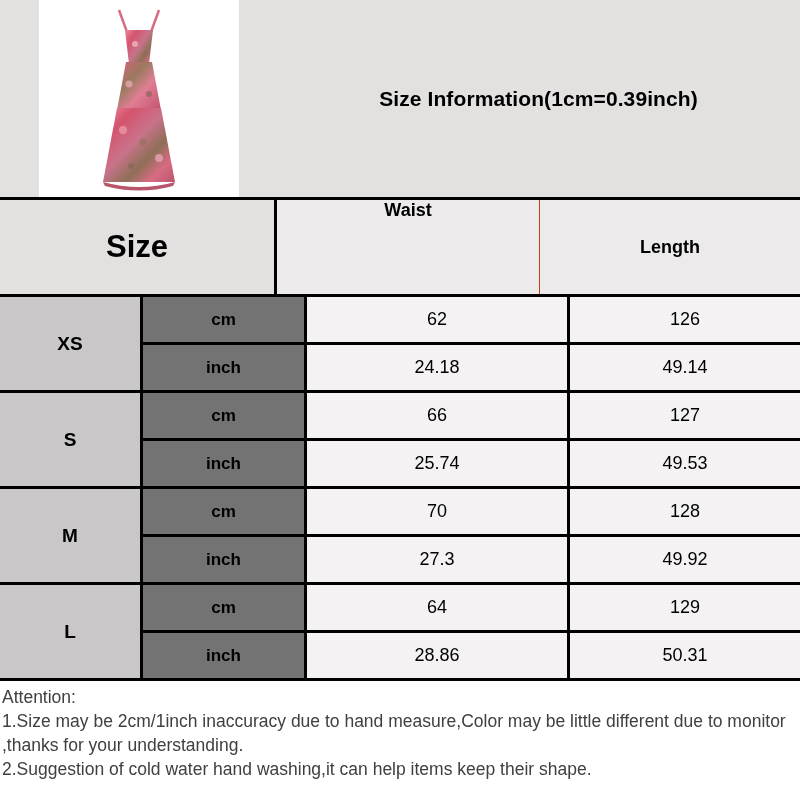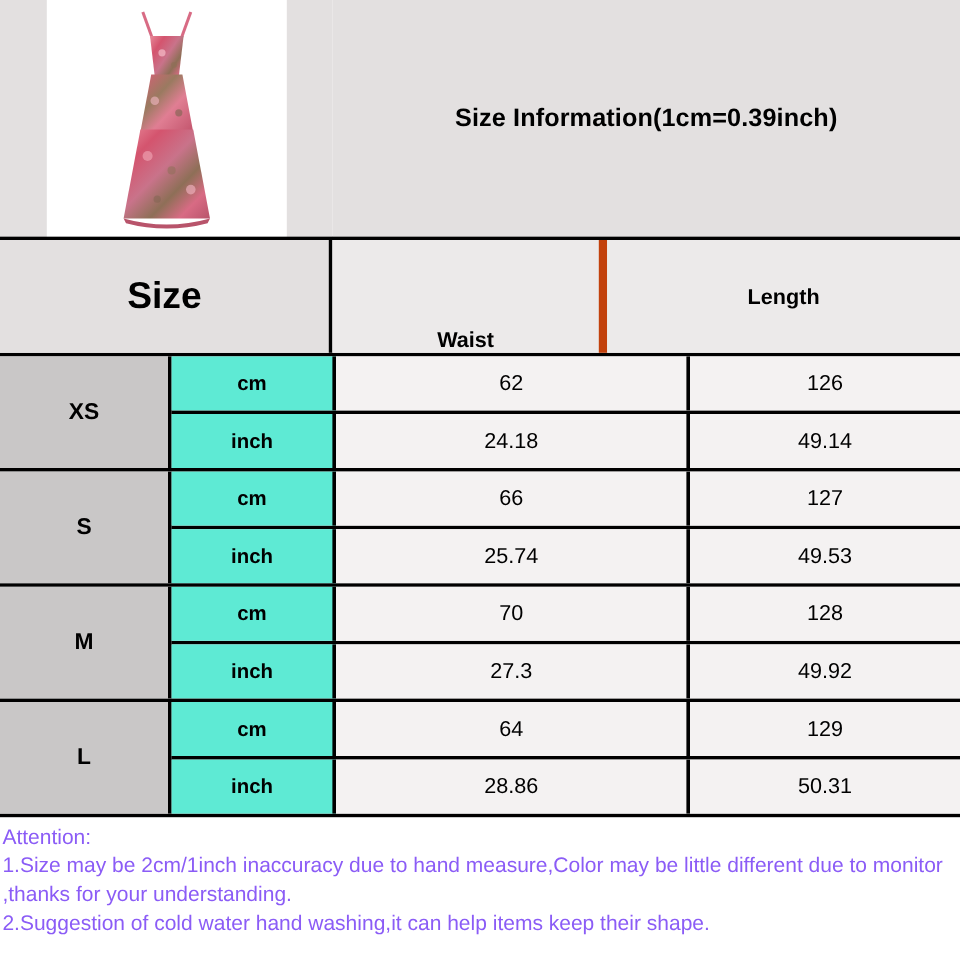--- a/index.html
+++ b/index.html
@@ -82,27 +82,27 @@
     align-items: center;
     justify-content: center;
     box-sizing: border-box;
     border-right: 3px solid #000000;
   }
   .colhead .cell-size span {
     font-size: 31px;
     font-weight: bold;
   }
   .colhead .cell-metric {
-    width: 229px;
+    width: 263px;
     background: #eceaea;
     display: flex;
-    align-items: flex-end;
-    justify-content: center;
-    box-sizing: border-box;
-    border-right: 7px solid #c2410c;
+    align-items: flex-start;
+    justify-content: center;
+    box-sizing: border-box;
+    border-right: 1px solid #c2410c;
   }
   .colhead .cell-metric span {
     font-size: 18px;
     font-weight: bold;
   }
   .colhead .cell-last {
     flex: 1;
     background: #eceaea;
     display: flex;
     align-items: center;
@@ -144,34 +144,34 @@
   }
   .subrow {
     flex: 1;
     display: flex;
     box-sizing: border-box;
   }
   .subrow.top {
     border-bottom: 3px solid #000000;
   }
   .unit-cell {
-    width: 137px;
-    background: #5eead4;
+    width: 164px;
+    background: #737373;
     display: flex;
     align-items: center;
     justify-content: center;
     box-sizing: border-box;
     border-right: 3px solid #000000;
   }
   .unit-cell span {
     font-size: 17px;
     font-weight: bold;
   }
   .val-cell {
-    width: 295px;
+    width: 263px;
     background: #f4f2f2;
     display: flex;
     align-items: center;
     justify-content: center;
     box-sizing: border-box;
     border-right: 3px solid #000000;
   }
   .val-cell span {
     font-size: 18px;
   }
@@ -188,21 +188,21 @@
   }
 
   
   .attention {
     padding: 4px 2px 0 2px;
     box-sizing: border-box;
   }
   .attention .line {
     font-size: 17.5px;
     line-height: 24px;
-    color: #8b5cf6;
+    color: #404040;
     white-space: nowrap;
   }
   .attention .line.wrap {
     white-space: normal;
   }
 </style>
 </head>
 <body>
 
 <div class="sheet">

